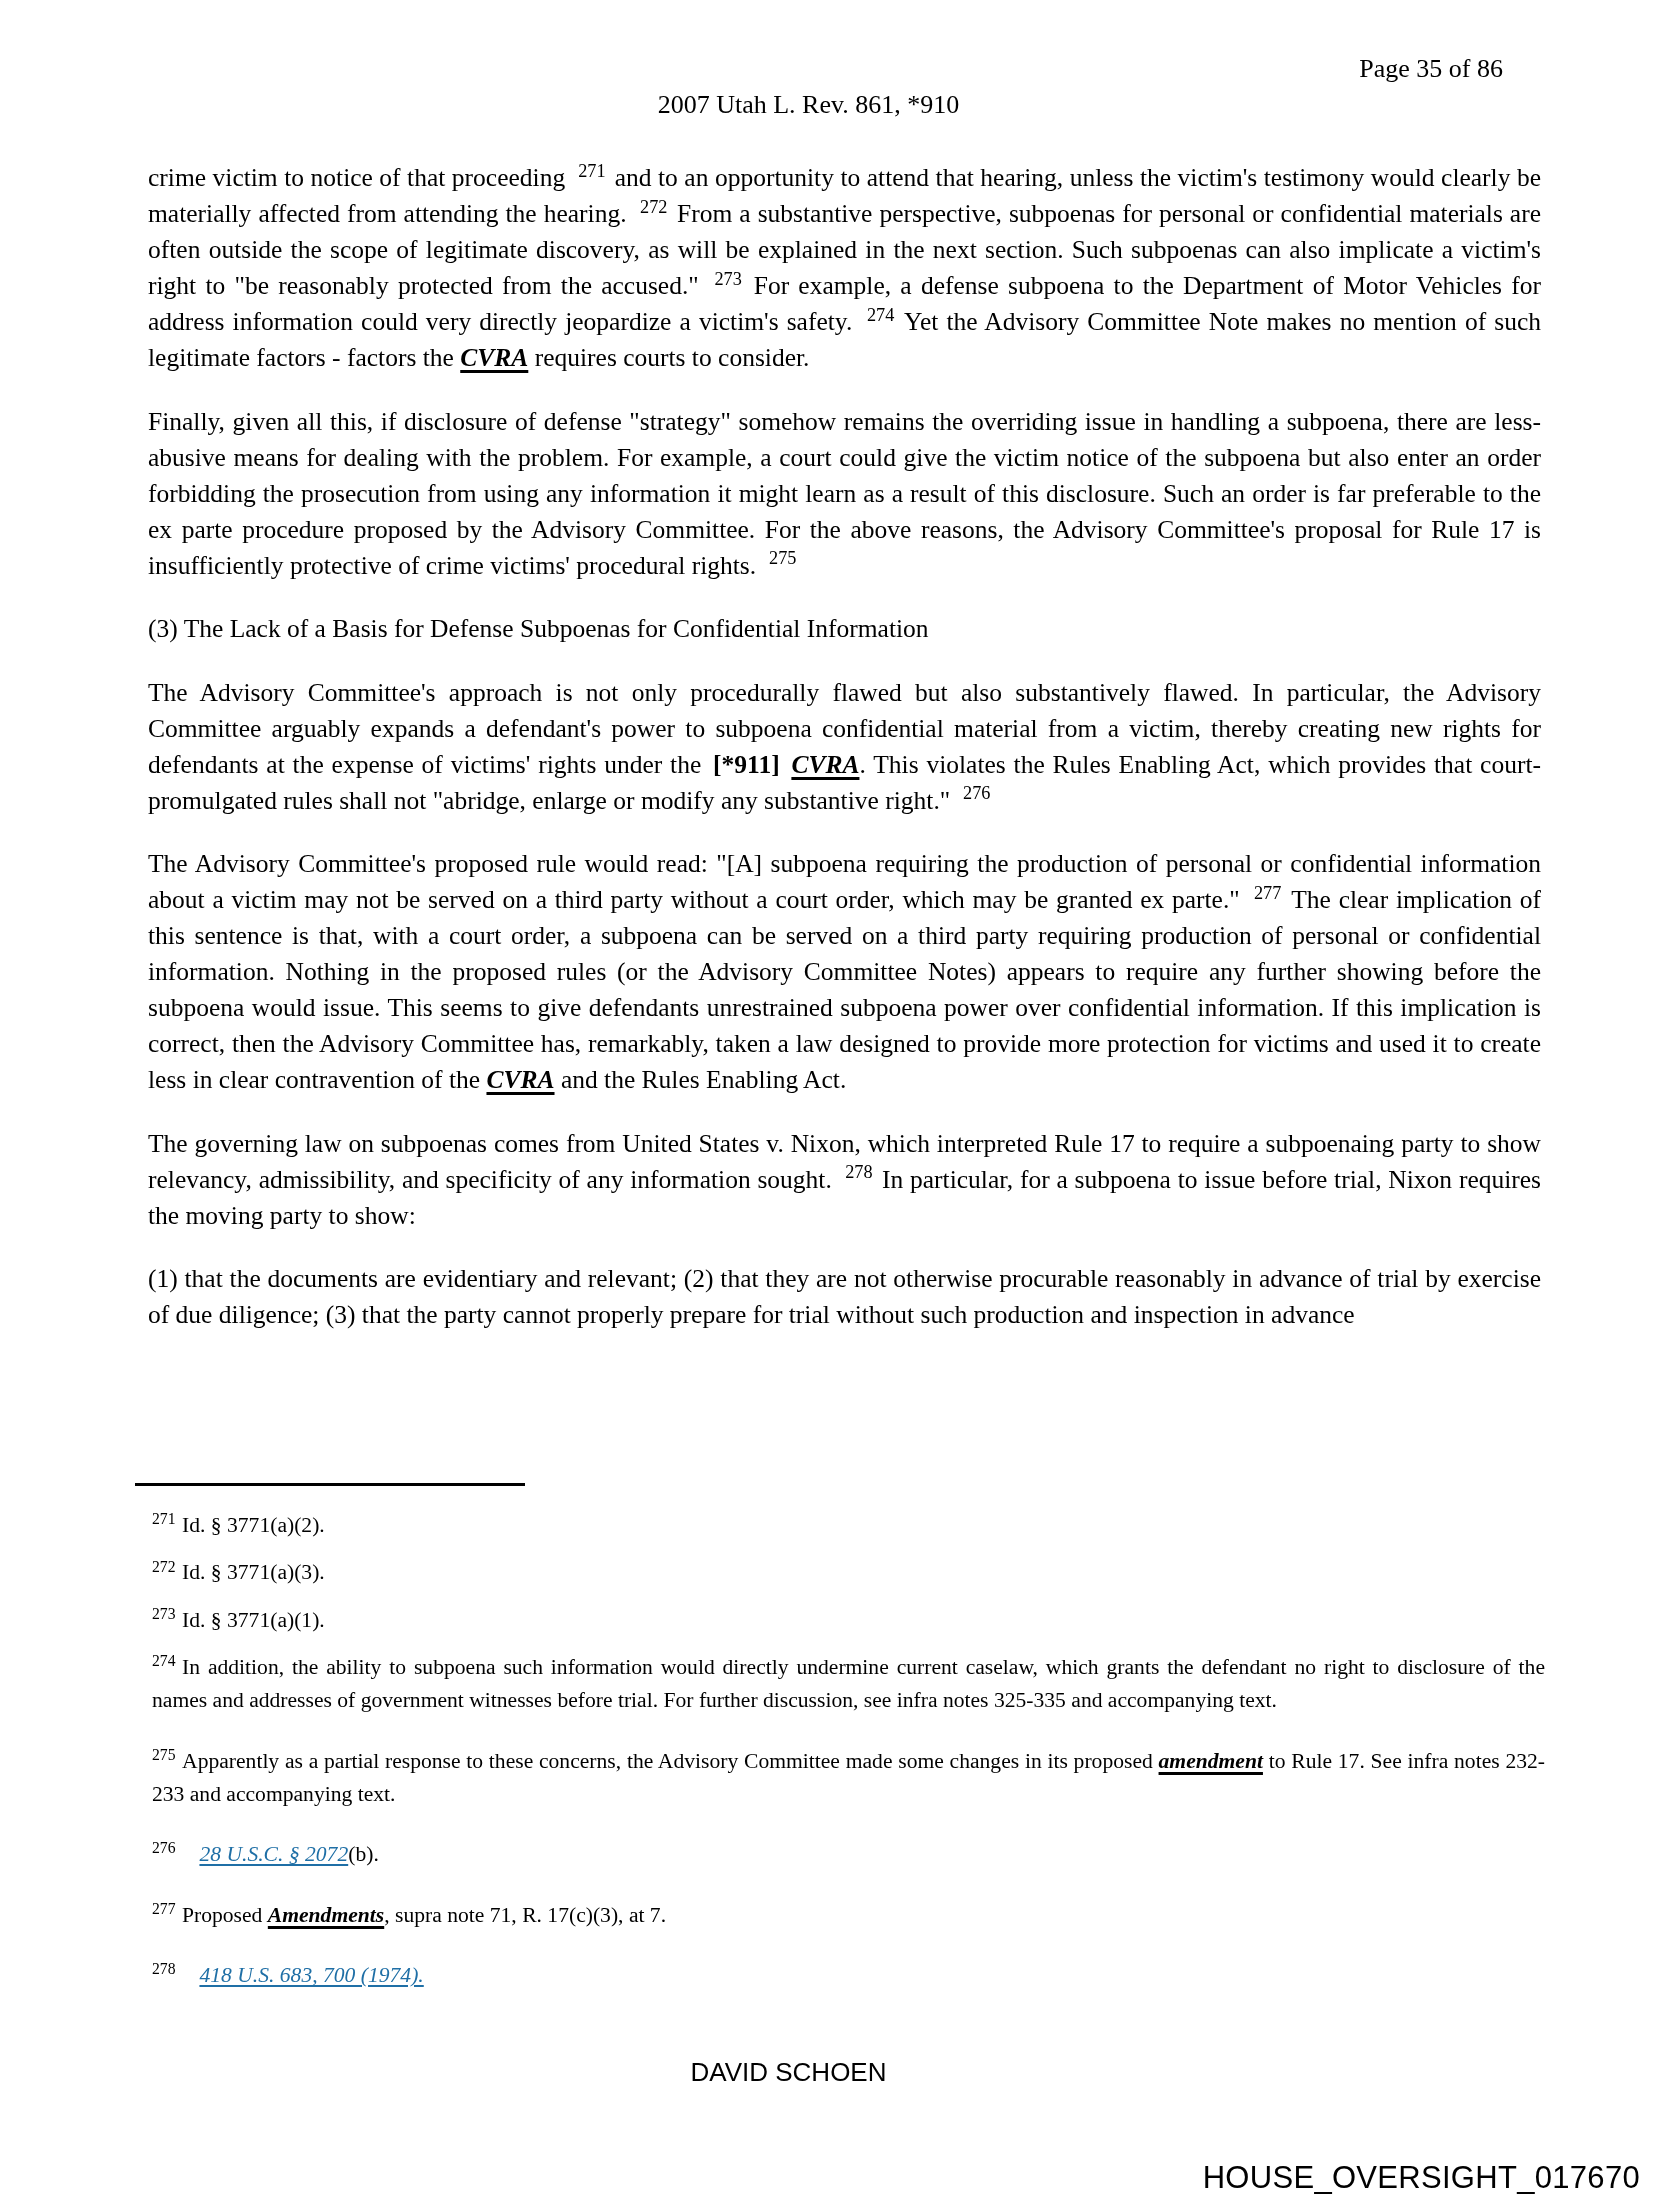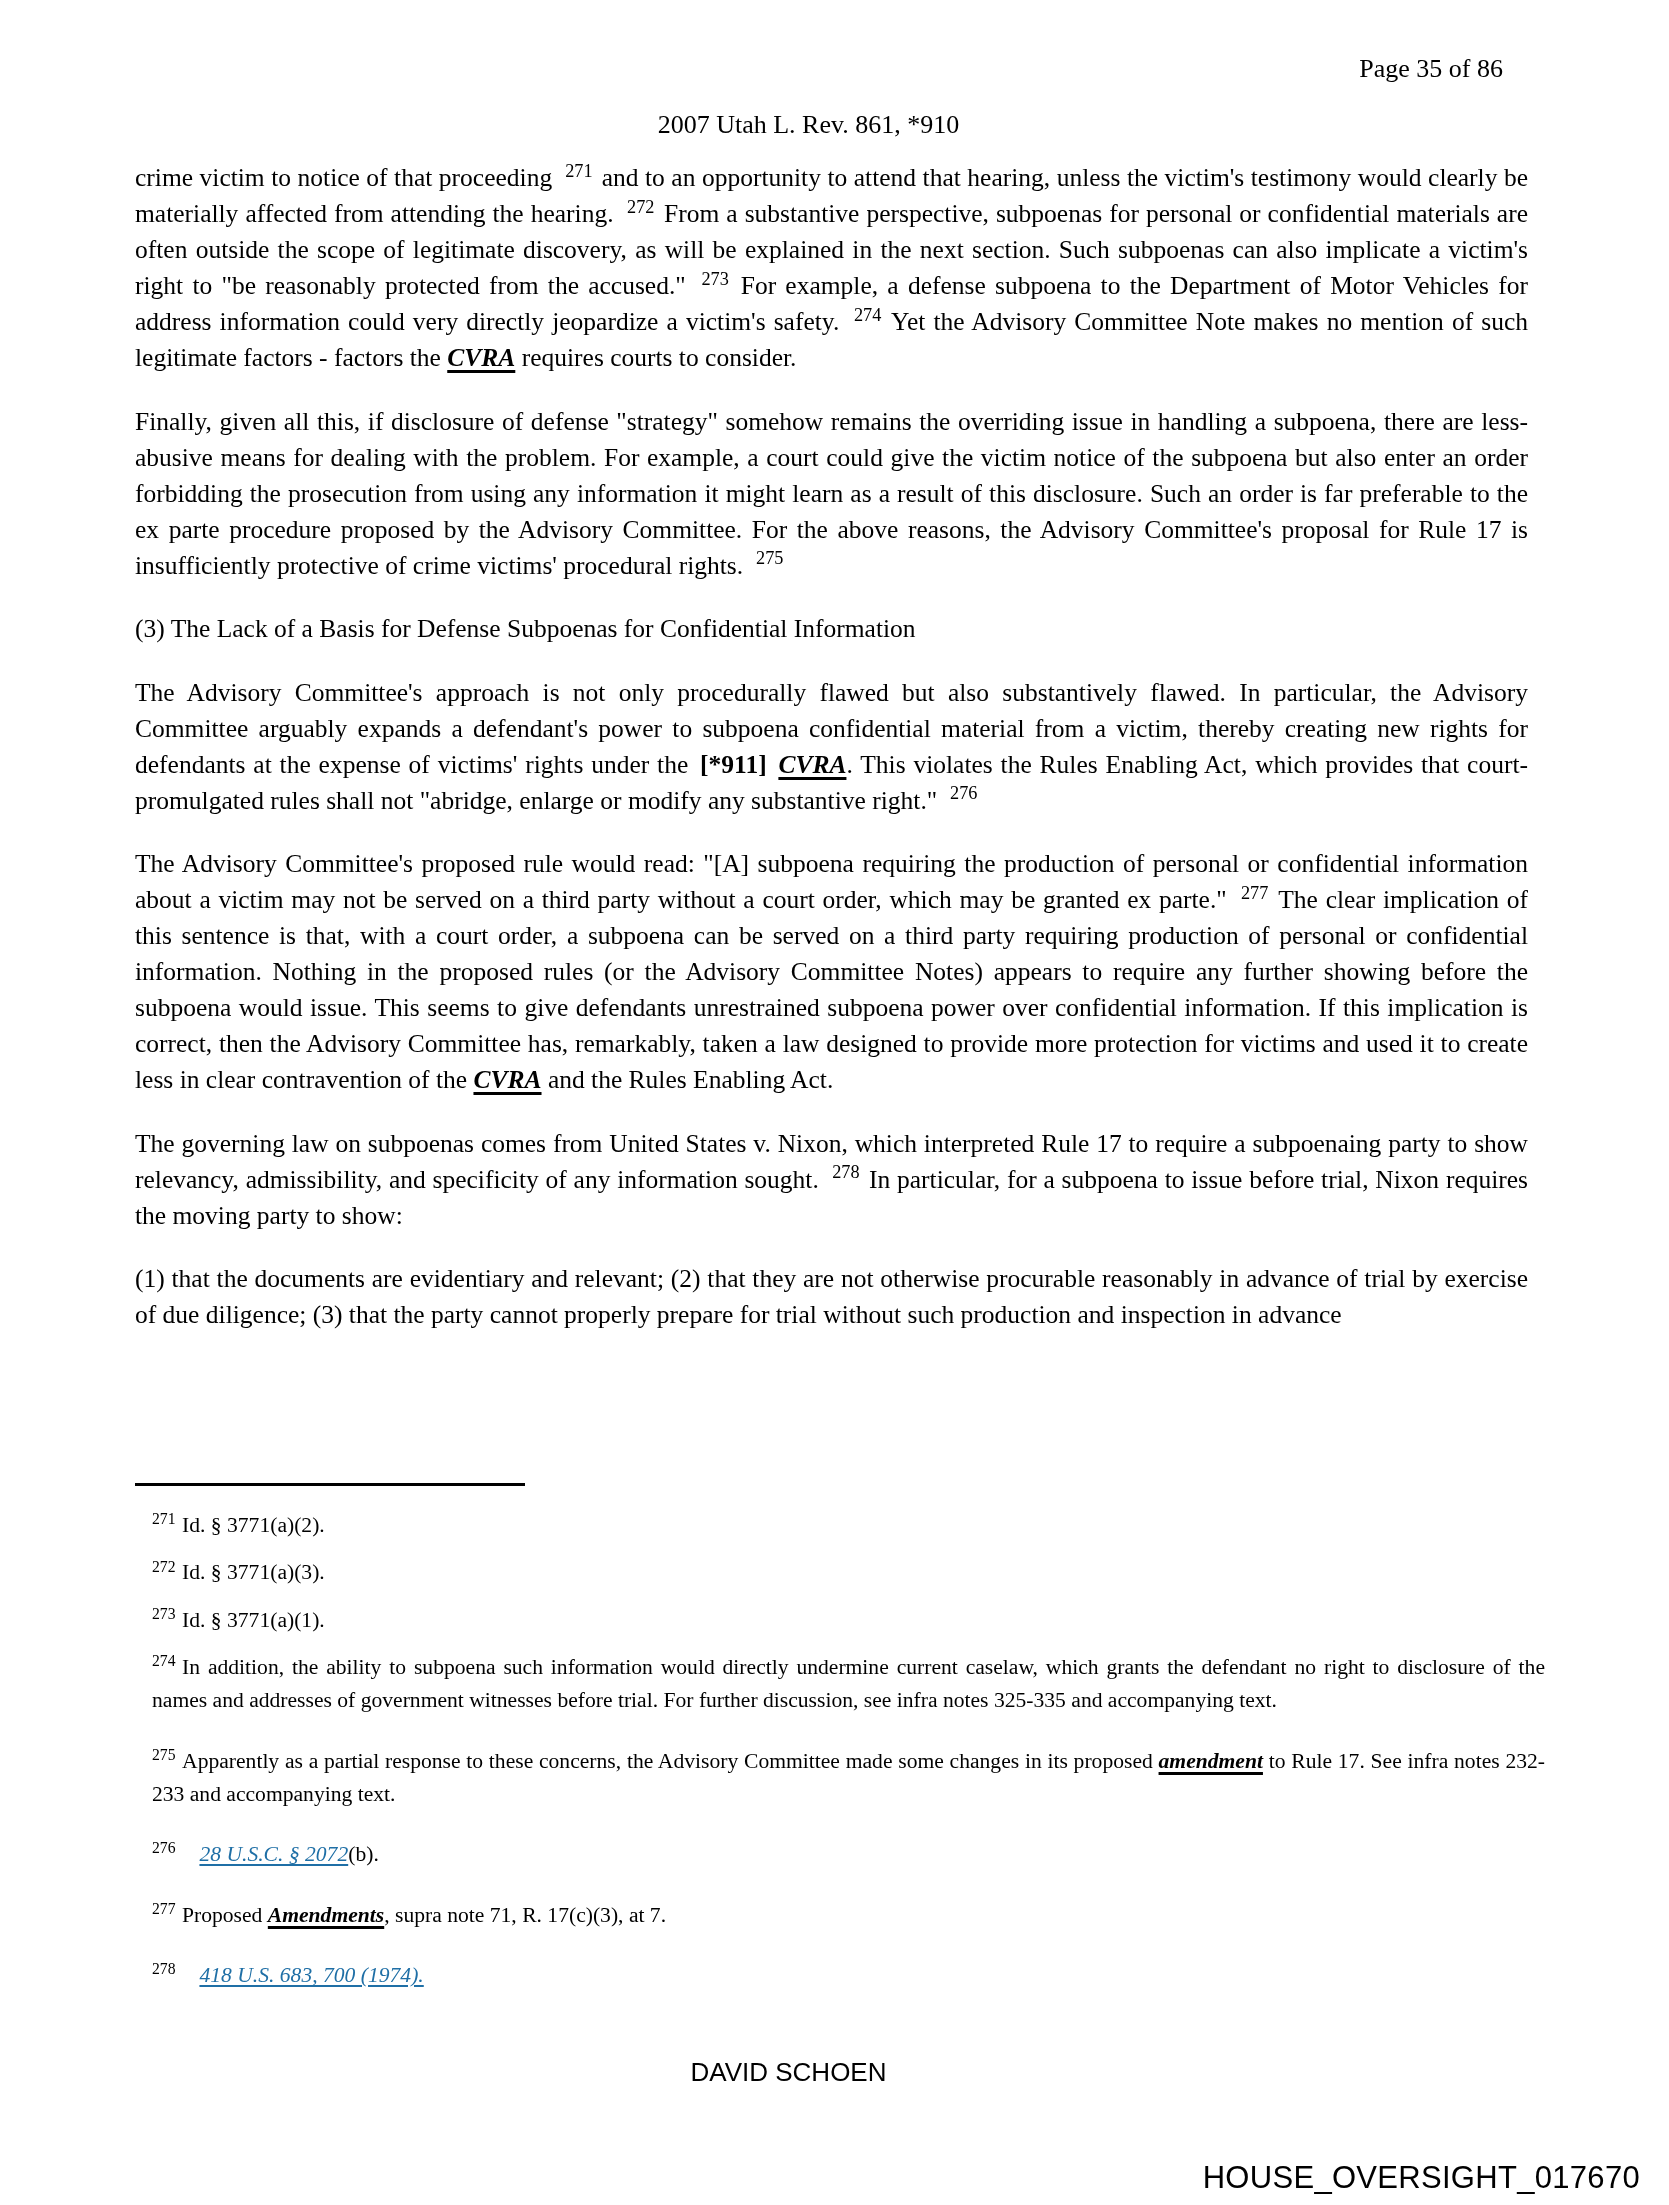--- a/index.html
+++ b/index.html
@@ -1,19 +1,19 @@
 <!DOCTYPE html>
 <html style="font-size:10.5px"><head>
 <meta charset="utf-8">
 <style>
   html, body { margin: 0; padding: 0; background: #ffffff; }
   body { width: 1669px; height: 2205px; position: relative; overflow: hidden; color: #000; font-family: "Liberation Serif", "DejaVu Serif", serif; }
   .page-num { position: absolute; top: 54px; right: 166px; font-size: 26px; }
-  .running-head { position: absolute; top: 90px; left: 0; width: 1669px; text-align: center; font-size: 26px; padding-right: 52px; box-sizing: border-box; margin-top: 20px; }
-  .body-text { position: absolute; left: 135px; top: 160px; width: 1393px; font-size: 25.5px; line-height: 36px; }
+  .running-head { position: absolute; top: 90px; left: 0; width: 1669px; text-align: center; font-size: 26px; padding-right: 52px; box-sizing: border-box; }
+  .body-text { position: absolute; left: 148px; top: 160px; width: 1393px; font-size: 25.5px; line-height: 36px; }
   .body-text p { margin: 0 0 27.5px 0; text-align: justify; }
   sup { font-size: 18.3px; vertical-align: 9.2px; line-height: 0; margin-left: 6.5px; margin-right: 2.6px; }
   .cvra { font-style: italic; font-weight: bold; text-decoration: underline; text-decoration-thickness: 2.6px; text-underline-offset: 3.9px; }
   .star { font-weight: bold; margin: 0 3.9px; }
   .rule { position: absolute; left: 135px; top: 1483px; width: 390px; height: 2.6px; background: #000; }
   .footnotes { position: absolute; left: 152px; top: 1509px; width: 1393px; font-size: 21.6px; line-height: 33px; }
   .fn { margin: 0 0 14.4px 0; text-align: justify; }
   .fn sup { font-size: 15.7px; vertical-align: 7.9px; margin-left: 0; margin-right: 6.5px; }
   .fn.gap { margin-bottom: 27.5px; }
   .link { color: #1f6fa6; font-style: italic; text-decoration: underline; text-underline-offset: 3.3px; margin-left: 12px; }

